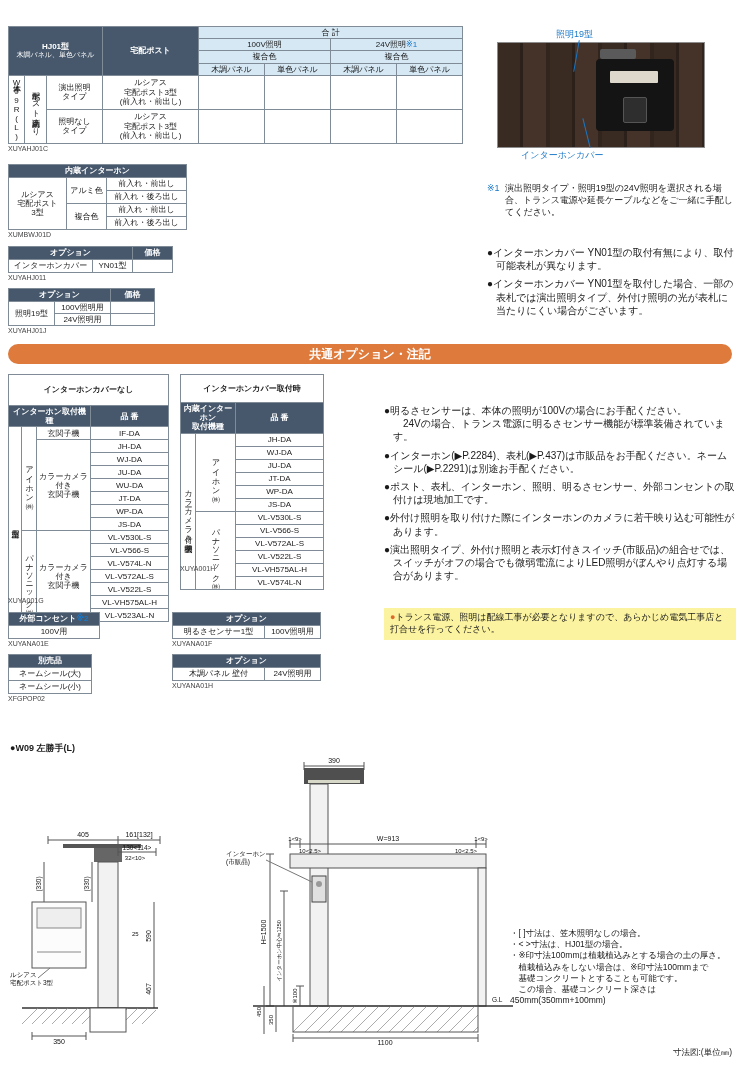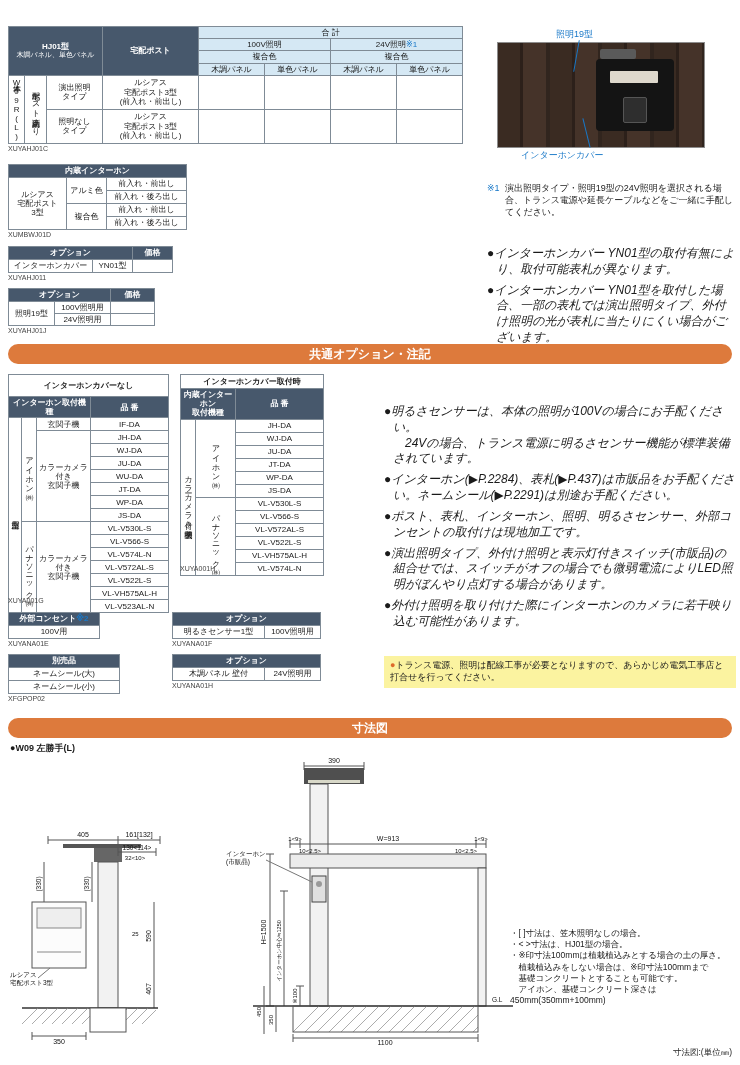--- a/index.html
+++ b/index.html
@@ -14,21 +14,21 @@
   .dk { background:#47586c !important; color:#fff; font-weight:bold; }
   .lb { background:#d5e8f4 !important; color:#1a1a1a; font-weight:normal; }
   .cap { background:#fff !important; font-weight:bold; font-size:8.5px; }
   .vt { writing-mode:vertical-rl; text-orientation:upright; padding:2px 1px; }
   .f65 { font-size:6.5px; } .f6 { font-size:6px; } .f7 { font-size:7px; }
   .pre { white-space:pre-line; }
   .code { font-size:7px; color:#444; }
   .banner { background:#dd7a3c; color:#fff; font-weight:bold; font-size:12px; text-align:center;
             height:20px; line-height:20px; border-radius:10px; }
   .blue { color:#1878c8; }
-  .nb { font-size:12px; line-height:1.32; margin:0 0 5px 0; padding-left:9px; text-indent:-9px; white-space:pre-wrap;font-style:italic; }
+  .nb { font-size:10px; line-height:1.32; margin:0 0 5px 0; padding-left:9px; text-indent:-9px; white-space:pre-wrap; }
   .nt { display:flex; font-size:9px; line-height:1.35; }
   .nt .mk { color:#1878c8; width:18px; flex:none; }
   .nt .tx { flex:1; }
   .hl { background:#fbf3a0; padding:4px 6px; font-size:9px; line-height:1.32; margin-top:26px; }
   .hl .mk { color:#dd6a2b; }
   .photo { left:497px; top:42px; width:208px; height:106px; border:1px solid #8d8d8d;
            background:repeating-linear-gradient(90deg,#3a2b22 0px,#3a2b22 22px,#2c201a 22px,#2c201a 25px,#453329 25px,#453329 48px,#31251e 48px,#31251e 52px); }
   .photo-box { position:absolute; left:98px; top:16px; width:78px; height:72px; background:#141414; border-radius:4px; }
   .photo-lamp { position:absolute; left:4px; top:-10px; width:36px; height:10px; background:#5a5a5a; border-radius:2px; }
   .photo-plate { position:absolute; left:14px; top:12px; width:48px; height:12px; background:#ded8cc; border-radius:1px; }
@@ -206,21 +206,21 @@
   <div class="abs banner" style="left:8px;top:344px;width:724px">共通オプション・注記</div>
 
   <table class="t abs" style="left:8px;top:374px;width:160px">
     <colgroup>
         <col style="width:13px">
         <col style="width:15px">
         <col style="width:54px">
         <col style="width:78px">
       </colgroup>
     <tbody>
-        <tr style="height:22px">
+        <tr style="height:31px">
           <th class="cap" colspan="4">インターホンカバーなし</th>
         </tr>
     <tr style="height:13px">
       <th class="dk f7" colspan="3">インターホン取付機種</th>
       <th class="dk">品 番</th>
     </tr>
     <tr style="height:13px">
       <td class="vt f7" rowspan="15">露出型</td>
       <td class="vt f65" rowspan="8">アイホン㈱</td>
       <td class="f7">玄関子機</td>
@@ -279,21 +279,21 @@
     </table>
   <div class="abs code" style="left:8px;top:597px">XUYA001G</div>
 
   <table class="t abs" style="left:180px;top:374px;width:143px">
     <colgroup>
         <col style="width:15px">
         <col style="width:40px">
         <col style="width:88px">
       </colgroup>
     <tbody>
-        <tr style="height:14px">
+        <tr style="height:28px">
           <th class="cap" colspan="3">インターホンカバー取付時</th>
         </tr>
     <tr style="height:20px">
       <th class="dk pre f65" colspan="2">内蔵インターホン
 取付機種</th>
       <th class="dk">品 番</th>
     </tr>
     <tr style="height:13px">
       <td class="vt f7" rowspan="12">カラーカメラ付き玄関子機</td>
       <td class="vt f65" rowspan="6">アイホン㈱</td>
@@ -335,22 +335,22 @@
         </tr>
   </tbody>
     </table>
   <div class="abs code" style="left:180px;top:565px">XUYA001H</div>
 
   <div class="abs" style="left:384px;top:404px;width:352px">
     <p class="nb">●明るさセンサーは、本体の照明が100Vの場合にお手配ください。
 　24Vの場合、トランス電源に明るさセンサー機能が標準装備されています。</p>
     <p class="nb">●インターホン(▶P.2284)、表札(▶P.437)は市販品をお手配ください。ネームシール(▶P.2291)は別途お手配ください。</p>
     <p class="nb">●ポスト、表札、インターホン、照明、明るさセンサー、外部コンセントの取付けは現地加工です。</p>
+    <p class="nb">●外付け照明を取り付けた際にインターホンのカメラに若干映り込む可能性があります。</p>
     <p class="nb">●演出照明タイプ、外付け照明と表示灯付きスイッチ(市販品)の組合せでは、スイッチがオフの場合でも微弱電流によりLED照明がぼんやり点灯する場合があります。</p>
-    <p class="nb">●外付け照明を取り付けた際にインターホンのカメラに若干映り込む可能性があります。</p>
     <div class="hl">
       <span class="mk">●</span><span>トランス電源、照明は配線工事が必要となりますので、あらかじめ電気工事店と打合せを行ってください。</span>
     </div>
   </div>
 
   <table class="t abs" style="left:8px;top:612px;width:92px">
     <tbody>
         <tr style="height:13px">
           <th class="dk"><span>外部コンセント</span><span class="blue">※2</span></th>
         </tr>
@@ -371,21 +371,21 @@
           <th class="dk" colspan="2">オプション</th>
         </tr>
     <tr style="height:13px">
       <td>明るさセンサー1型</td>
       <td class="f7">100V照明用</td>
     </tr>
   </tbody>
     </table>
   <div class="abs code" style="left:172px;top:640px">XUYANA01F</div>
 
-  <table class="t abs" style="left:8px;top:654px;width:112px">
+  <table class="t abs" style="left:8px;top:654px;width:84px">
     <tbody>
         <tr style="height:13px">
           <th class="dk">別売品</th>
         </tr>
     <tr style="height:13px">
           <td class="f7">ネームシール(大)</td>
         </tr>
     <tr style="height:13px">
           <td class="f7">ネームシール(小)</td>
         </tr>
@@ -403,21 +403,20 @@
           <th class="dk" colspan="2">オプション</th>
         </tr>
     <tr style="height:13px">
       <td class="f7">木調パネル 壁付</td>
       <td class="f7">24V照明用</td>
     </tr>
   </tbody>
     </table>
   <div class="abs code" style="left:172px;top:682px">XUYANA01H</div>
 
-  <div class="abs banner" style="left:8px;top:718px;width:724px">寸法図</div>
 
   <div class="abs" style="left:10px;top:742px;font-size:9px;font-weight:bold">●W09 左勝手(L)</div>
 
   <svg class="abs" style="left:8px;top:756px" width="724" height="290" viewBox="0 0 724 290">
 
     <g stroke="#555" fill="none" stroke-width="1">
       <rect x="55" y="88" width="78" height="4" fill="#555" stroke="none"></rect>
       <rect x="86" y="92" width="28" height="14" fill="#666" stroke="none"></rect>
       <rect x="90" y="106" width="20" height="146" fill="#f2f2f2"></rect>
       <rect x="24" y="146" width="54" height="66" fill="#fcfcfc"></rect>
@@ -512,18 +511,18 @@
     <text x="218" y="100" font-size="6.5">インターホン</text>
     <text x="218" y="108" font-size="6.5">(市販品)</text>
   </svg>
 
   <div class="abs dimnotes" style="left:510px;top:928px;width:226px">
     <div>・[ ]寸法は、笠木照明なしの場合。</div>
     <div>・&lt; &gt;寸法は、HJ01型の場合。</div>
     <div>・※印寸法100mmは植栽植込みとする場合の土の厚さ。</div>
     <div>　植栽植込みをしない場合は、※印寸法100mmまで</div>
     <div>　基礎コンクリートとすることも可能です。</div>
-    <div>　アイホン、基礎コンクリート深さは450mm(350mm+100mm)</div>
+    <div>　この場合、基礎コンクリート深さは450mm(350mm+100mm)</div>
   </div>
 
   <div class="abs" style="right:8px;top:1047px;font-size:8.5px">寸法図:(単位㎜)</div>
 
 </div>
 
 </body></html>

